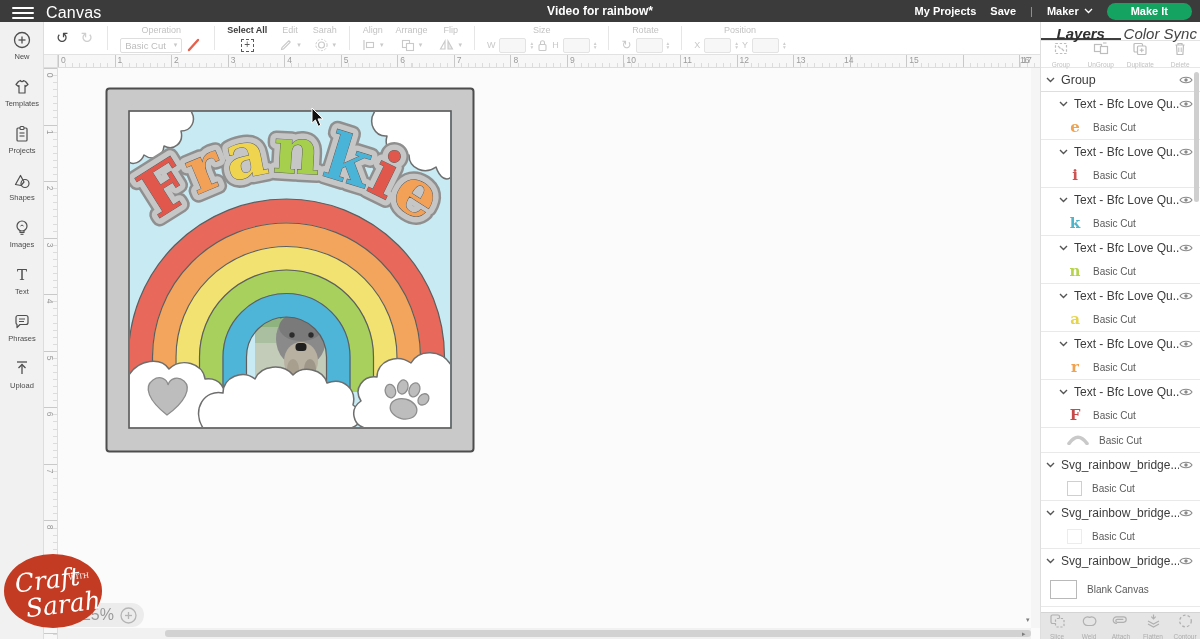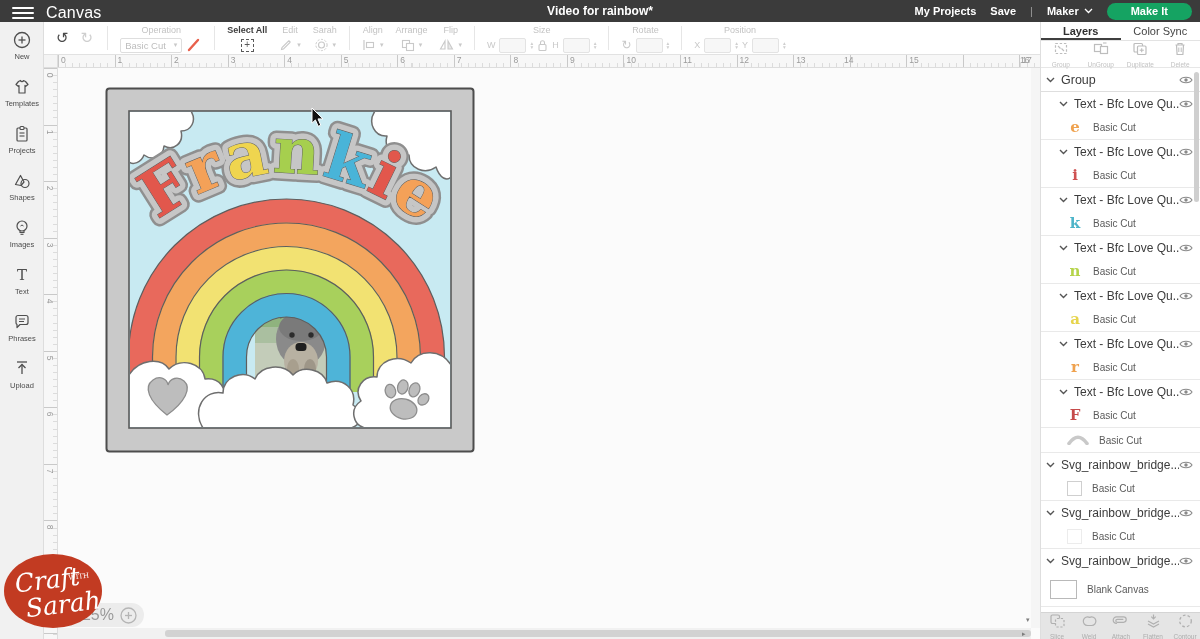--- a/index.html
+++ b/index.html
@@ -55,21 +55,21 @@
   #hscroll-thumb { position:absolute; left:165px; top:630px; width:866px; height:7px; background:#d2d2d2; border-radius:3px; z-index:5; }
   #vscroll-track { position:absolute; left:1031px; top:55px; width:9px; height:573px; background:#f5f5f5; z-index:4; }
   .scroll-arrow { position:absolute; font-size:7px; color:#7e7e7e; z-index:6; }
   
   #zoom-pill { position:absolute; left:58px; top:603px; width:86px; height:24px; background:#ececec; border-radius:12px; display:flex; align-items:center; justify-content:flex-end; gap:6px; padding:0 7px; z-index:8; color:#9a9a9a; font-size:16px; }
   
   #logo { position:absolute; left:2px; top:552px; z-index:40; }
   
   #panel { position:absolute; left:1040px; top:22px; width:160px; height:617px; background:#fff; border-left:1px solid #dedede; z-index:15; }
   #panel-tabs { display:flex; height:19px; border-bottom:1px solid #e3e3e3; }
-  .ptab { flex:1; text-align:center; font-size:11px; color:#444; padding-top:3px; cursor:pointer; }
+  .ptab { flex:1; text-align:center; font-size:15px; color:#444; padding-top:3px; cursor:pointer;font-style:italic; }
   .ptab.active { font-weight:bold; color:#2f2f2f; border-bottom:2px solid #3f3f3f; }
   #panel-actions { display:flex; height:27px; border-bottom:1px solid #e7e7e7; }
   .pact { flex:1; display:flex; flex-direction:column; align-items:center; justify-content:center; gap:1px; }
   .pact .palabel { font-size:6.5px; color:#c2c2c2; }
   #layers-list { position:absolute; left:0; top:47px; width:160px; height:543px; overflow:hidden; background:#fff; }
   #panel-scroll-thumb { position:absolute; right:1px; top:50px; width:5px; height:130px; background:#cfcfcf; border-radius:3px; z-index:3; }
   .lrow { display:flex; align-items:center; height:23px; padding-right:8px; cursor:pointer; }
   .lrow .chev { margin-right:6px; display:flex; }
   .lrow.inner { padding-left:18px; }
   .lrow.outer { padding-left:5px; }

